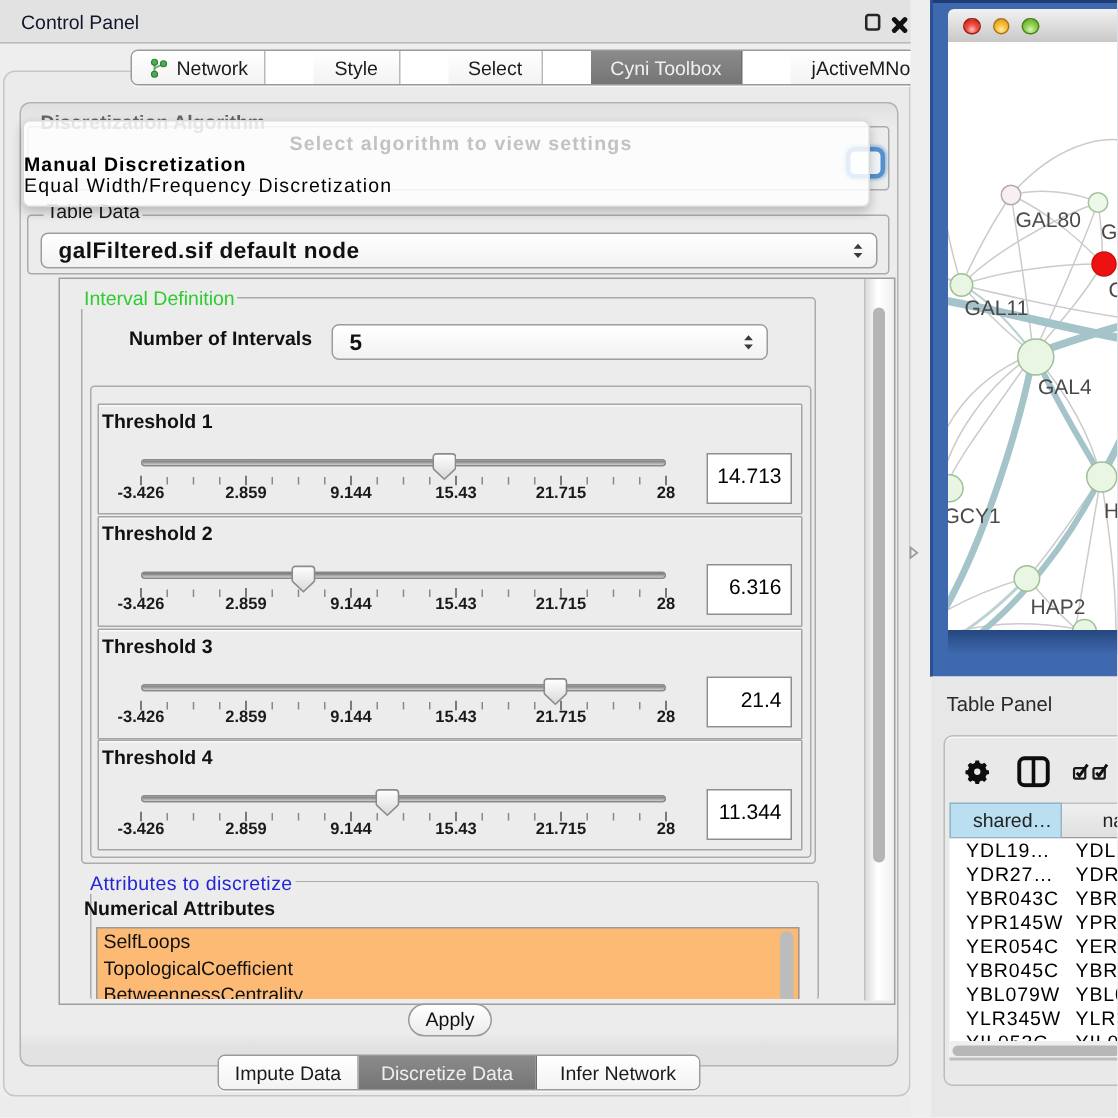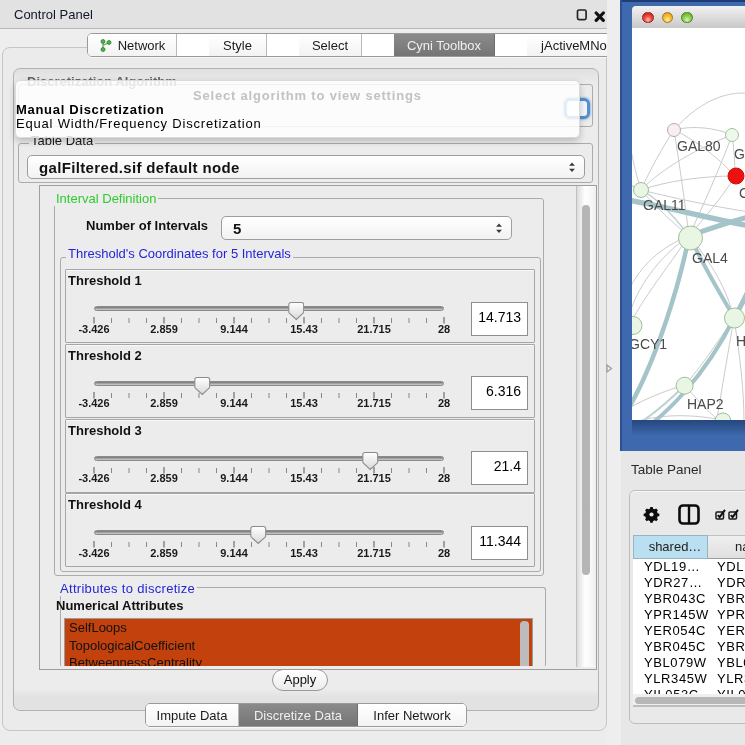--- a/index.html
+++ b/index.html
@@ -77,21 +77,20 @@
 
   <div class="abs bold" style="left:86px;top:218px;font-size:13px;color:#111;">Number of Intervals</div>
   <div class="combo" style="left:221px;top:216px;width:289px;height:22px;">
     <span class="ctext">5</span>
     <svg class="updn" viewBox="0 0 9 14">
         <path d="M1.2 5.4 L4.5 1.6 L7.8 5.4 Z M1.2 8.6 L4.5 12.4 L7.8 8.6 Z" fill="#3a3a3a"></path>
       </svg>
   </div>
 
   <div class="titled" style="left:60px;top:257px;width:479px;height:313px;"></div>
-  <div class="abs" style="left:66px;top:246px;font-size:13px;color:#2525d8;background:#ececec;padding:0 2px;">Threshold's Coordinates for 5 Intervals</div>
 
   <div class="tbox" style="left:65px;top:269.0px;width:468px;height:72px;">
 <div class="thlabel">Threshold 1</div>
 <div class="track" style="left:28px;top:36px;width:350px;"></div>
 <svg style="position:absolute;left:0;top:47px;" width="468" height="8" viewBox="0 0 468 8">
         <line x1="28.0" y1="0" x2="28.0" y2="6.5" stroke="#6e6e6e" stroke-width="1.2"></line>
         <line x1="45.5" y1="1" x2="45.5" y2="6" stroke="#888" stroke-width="1"></line>
         <line x1="63.0" y1="1" x2="63.0" y2="6" stroke="#888" stroke-width="1"></line>
         <line x1="80.5" y1="1" x2="80.5" y2="6" stroke="#888" stroke-width="1"></line>
         <line x1="98.0" y1="0" x2="98.0" y2="6.5" stroke="#6e6e6e" stroke-width="1.2"></line>
@@ -263,21 +262,21 @@
         </defs>
       </svg>
 <div class="tfield" style="top:31.5px;">
         <span>11.344</span>
       </div>
 </div>
 
   <div class="titled" style="left:60px;top:587px;width:484px;height:79px;border-bottom:none;"></div>
   <div class="abs" style="left:58px;top:580.5px;font-size:13px;letter-spacing:0.3px;color:#2525d8;background:#ececec;padding:0 2px;">Attributes to discretize</div>
   <div class="abs bold" style="left:56px;top:598px;font-size:13px;color:#111;">Numerical Attributes</div>
-  <div class="abs" style="left:64px;top:618px;width:467px;height:48px;background:#c2410c;border:1px solid #9a9a9a;overflow:hidden;">
+  <div class="abs" style="left:64px;top:618px;width:467px;height:48px;background:#fdba74;border:1px solid #9a9a9a;overflow:hidden;">
     <div style="font-size:13px;color:#111;padding:0 0 0 4px;line-height:17.5px;">SelfLoops<br>TopologicalCoefficient<br>BetweennessCentrality</div>
     <div style="position:absolute;right:3px;top:2px;width:9px;height:60px;background:#bcbcbc;border-radius:4px;"></div>
   </div>
 
   <div class="abs" style="left:40px;top:666px;width:536px;height:2px;background:#ececec;"></div>
 
   <div class="abs" style="left:272px;top:669px;width:56px;height:22px;background:linear-gradient(#ffffff,#ebebeb);border:1px solid #999;border-radius:11px;box-sizing:border-box;text-align:center;font-size:13px;color:#111;line-height:20px;">Apply</div>
 
   <div class="seg" style="left:145px;top:703px;">
     <div class="s" style="width:92px;">Impute Data</div>

